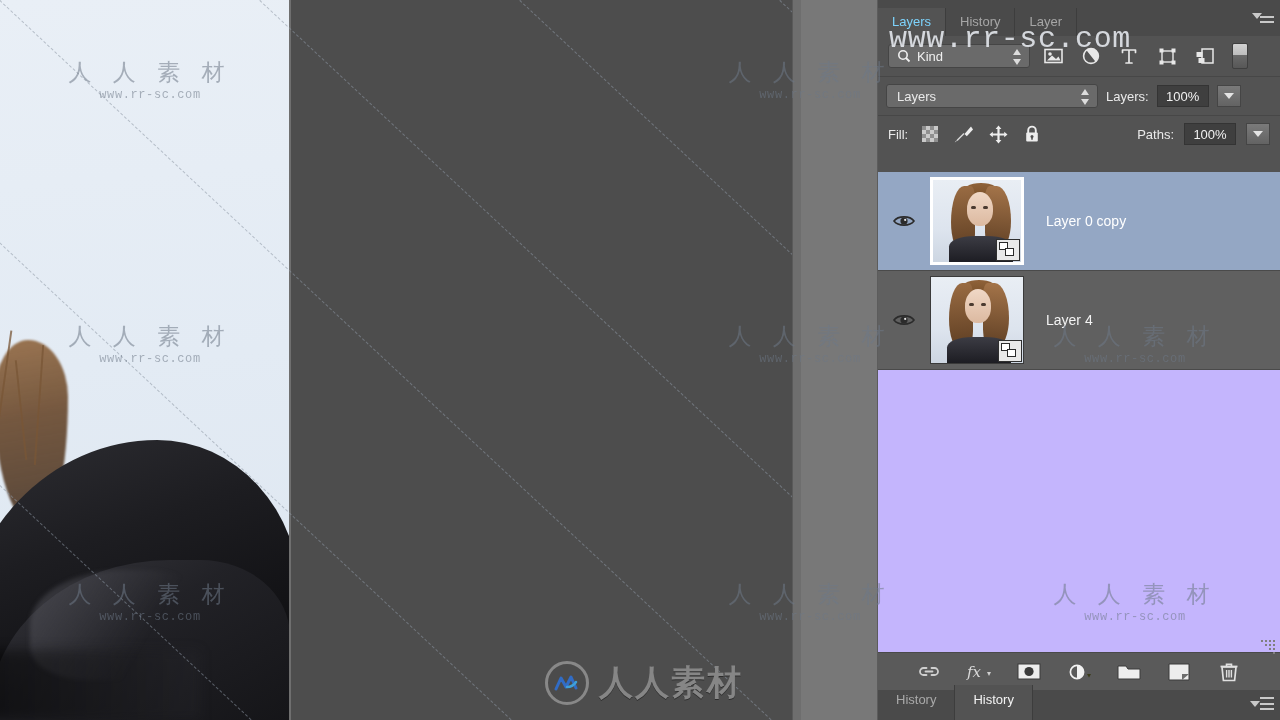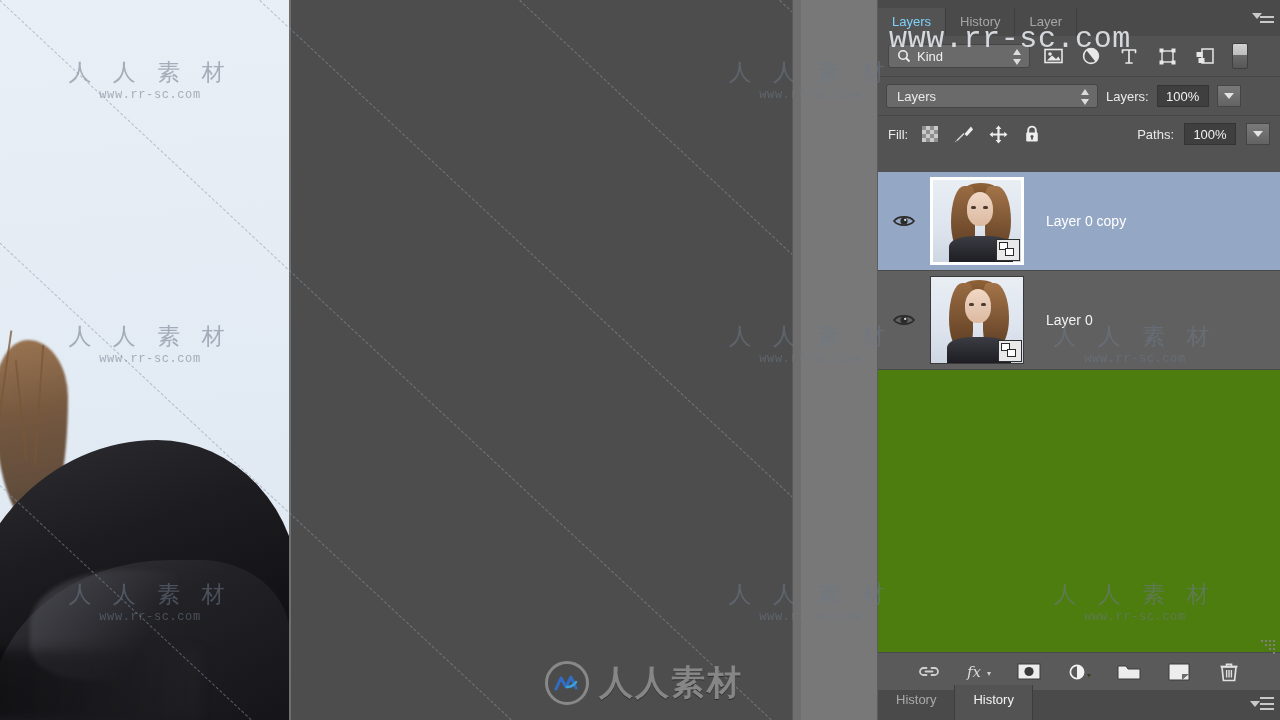--- a/index.html
+++ b/index.html
@@ -101,21 +101,21 @@
       display:flex; align-items:center; justify-content:center; width:52px; font-size:13px; cursor:text; }
   .drop-btn { width:24px; height:22px; background:linear-gradient(180deg,#7a7a7a,#636363);
       border:1px solid #454545; display:flex; align-items:center; justify-content:center; cursor:pointer; }
   .drop-btn .car { width:0;height:0;border-left:5px solid transparent;border-right:5px solid transparent;
       border-top:6px solid #e4e4e4; }
 
   .lock-row { display:flex; align-items:center; height:36px; padding:0 10px; gap:10px; }
   .lock-row .spacer { flex:1; }
   .lockicon { width:24px; height:22px; display:flex; align-items:center; justify-content:center; cursor:pointer; }
 
-  .layers-list { position:absolute; left:0; top:172px; right:0; bottom:68px; background:#4d7c0f;
+  .layers-list { position:absolute; left:0; top:172px; right:0; bottom:68px; background:#c4b5fd;
       overflow:hidden; }
   .layer-row { position:relative; height:99px; display:flex; align-items:center;
       border-bottom:1px solid #4a4a4a; background:#606060; }
   .layer-row.selected { background:#94a7c4; }
   .eye-cell { width:52px; display:flex; align-items:center; justify-content:center; cursor:pointer; }
   .thumb { width:94px; height:88px; background:#cfd6e0; border:1px solid #3a3a3a;
       position:relative; overflow:hidden; flex:0 0 94px; }
   .layer-row.selected .thumb { border:3px solid #ffffff; }
   .thumb .bg { position:absolute; inset:0; background:linear-gradient(180deg,#e9eef4 0%,#dde4ee 60%,#cdd6e2 100%); }
   .thumb .face { position:absolute; left:34px; top:12px; width:26px; height:34px; border-radius:50% 50% 45% 45%;
@@ -382,21 +382,21 @@
             <div class="hairR"></div>
           <div class="face"></div>
             <div class="eyeL"></div>
             <div class="eyeR"></div>
             <div class="body"></div>
           <div class="badge">
             <i style="left:2px;top:2px;width:9px;height:8px;"></i>
             <i style="left:8px;top:8px;width:9px;height:8px;"></i>
           </div>
         </div>
-        <div class="layer-name">Layer 0</div>
+        <div class="layer-name">Layer 4</div>
       </div>
 
     </div>
 
     <div class="btnbar">
 
       <div class="bbtn">
         <svg class="ic" width="22" height="13" viewBox="0 0 22 13">
           <path d="M8.5 3 H5.5 A3.5 3.5 0 0 0 5.5 10 H8.5" fill="none" stroke="#cfcfcf" stroke-width="1.8" stroke-linecap="round"></path>
           <path d="M13.5 3 H16.5 A3.5 3.5 0 0 1 16.5 10 H13.5" fill="none" stroke="#cfcfcf" stroke-width="1.8" stroke-linecap="round"></path>

